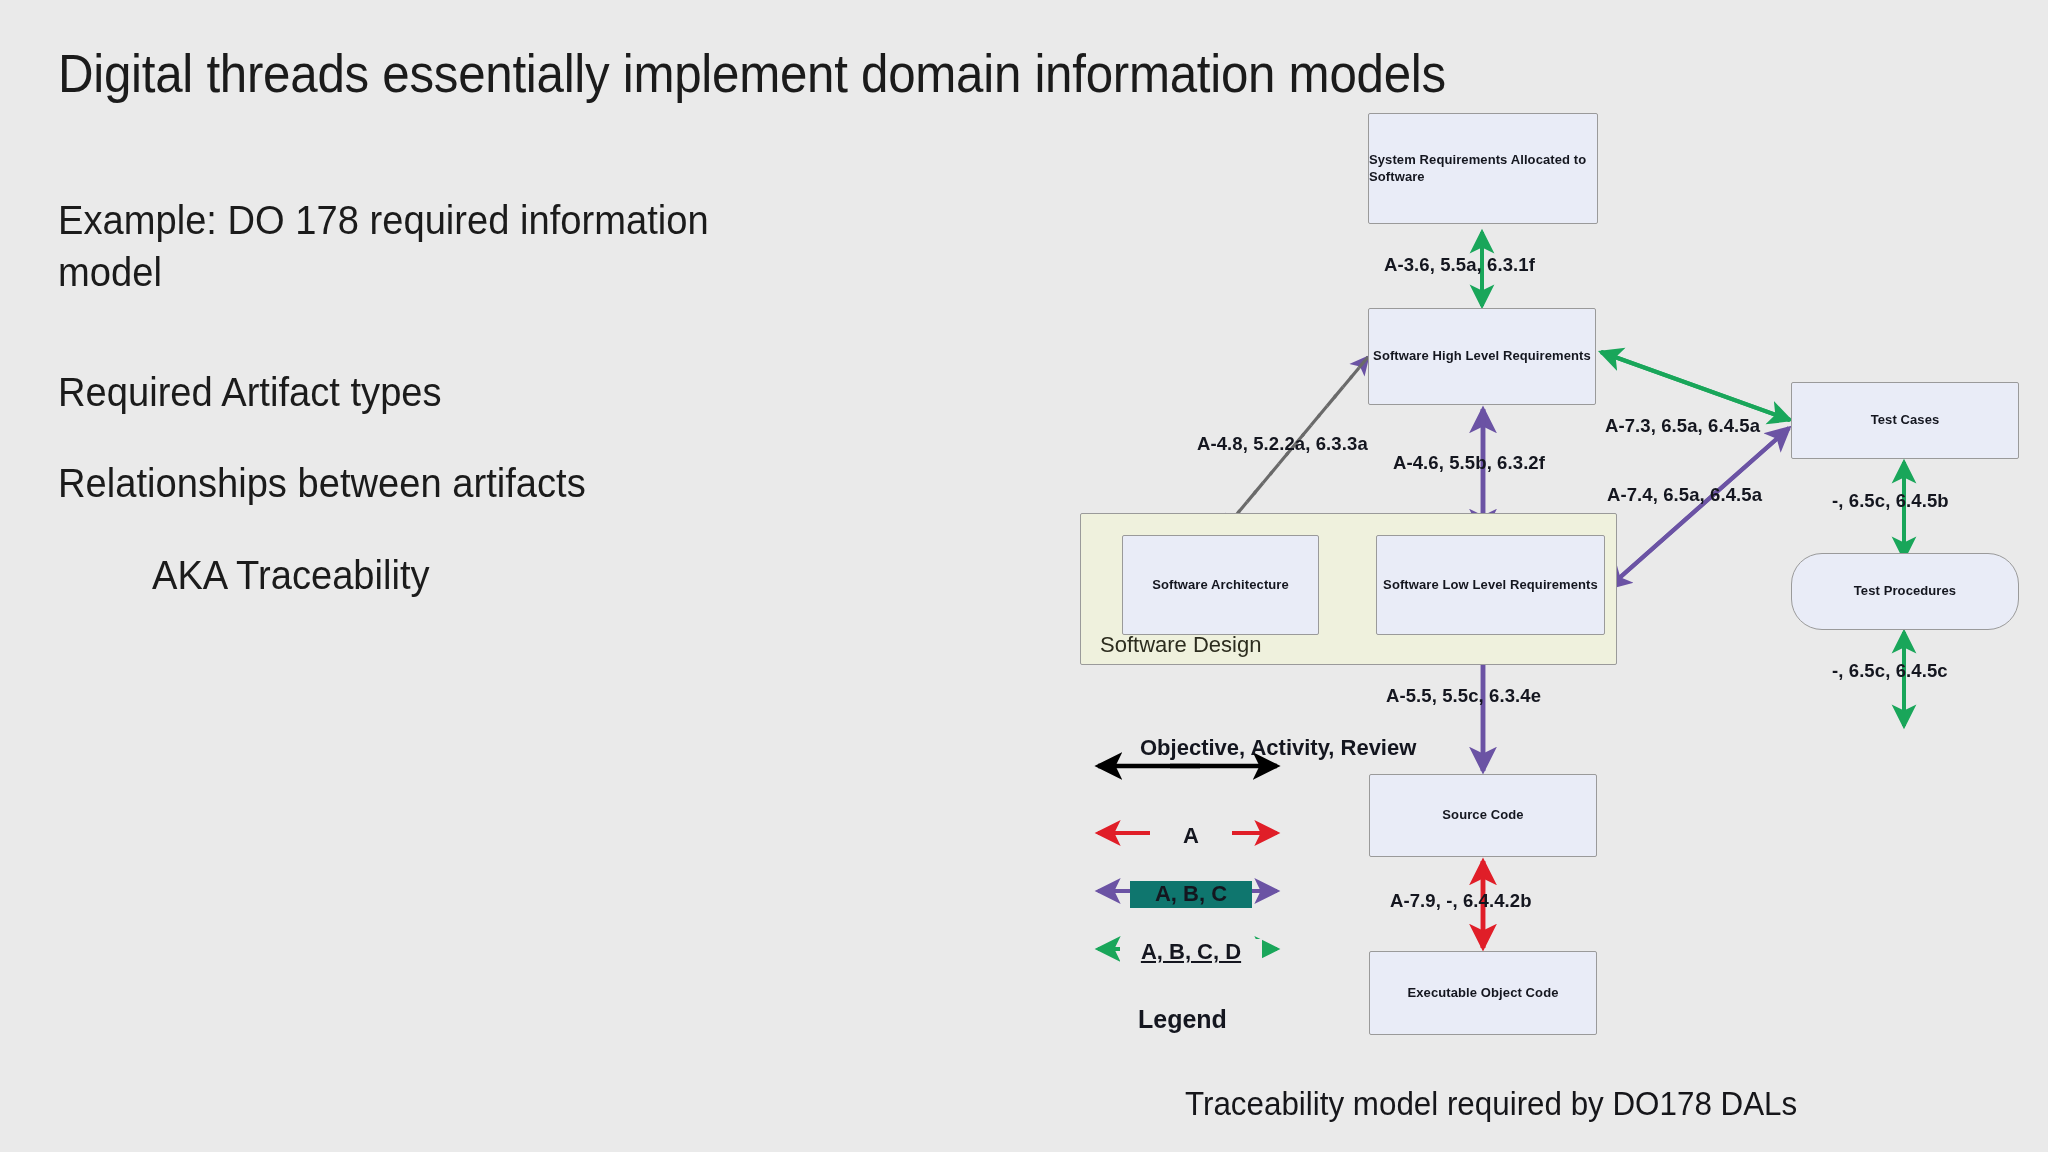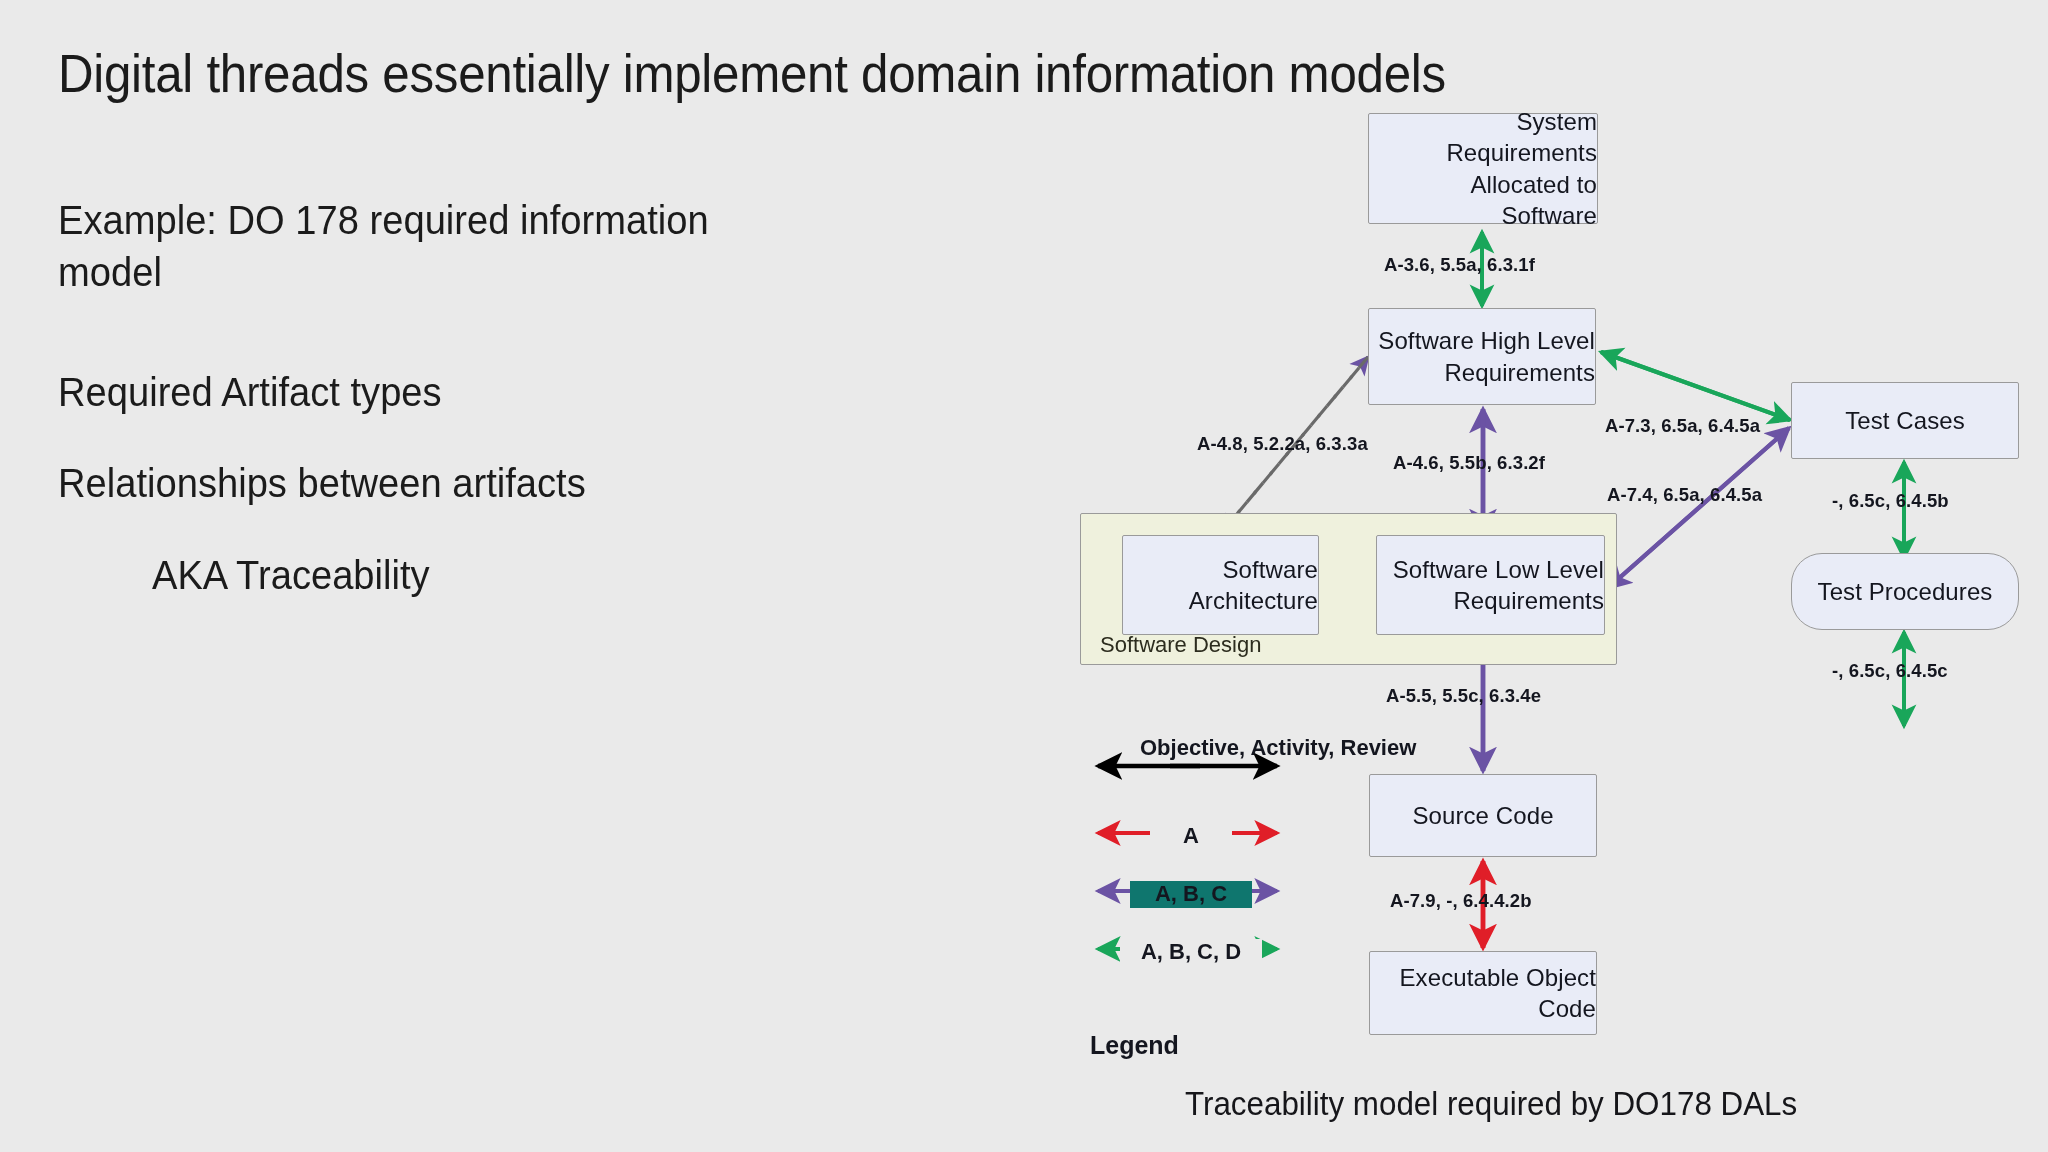--- a/index.html
+++ b/index.html
@@ -30,22 +30,22 @@
   .body-line.indent{left:152px;}
 
   
   #diagram{position:absolute;left:0;top:0;width:2048px;height:1152px;}
   .node{
     position:absolute;
     background:#e9ecf7;
     border:1.5px solid #9a9a9a;
     border-radius:2px;
     display:flex;align-items:center;justify-content:center;
-    text-align:right;
-    font-size:24px;font-weight:normal;color:#14161f;
+    text-align:left;
+    font-size:13px;font-weight:bold;color:#14161f;
     line-height:1.30;
     letter-spacing:0.1px;
     box-sizing:border-box;
   }
   .group-box{
     position:absolute;
     background:#eff1dd;
     border:1.5px solid #9a9a9a;
     border-radius:2px;
     box-sizing:border-box;
@@ -214,19 +214,19 @@
     <div class="edge-label" style="left:1386px;top:685px;">A-5.5, 5.5c, 6.3.4e</div>
 
     <div class="edge-label" style="left:1390px;top:890px;">A-7.9, -, 6.4.4.2b</div>
 
     <div class="legend-label" style="left:1140px;top:735px;width:120px;">Objective, Activity, Review</div>
 
     <div class="legend-label" style="left:1150px;top:823px;width:70px;background:#eaeaea;padding:0 6px;">A</div>
 
     <div class="legend-label" style="left:1130px;top:881px;width:110px;background:#0f766e;padding:0 6px;">A, B, C</div>
 
-    <div class="legend-label" style="left:1120px;top:939px;width:130px;background:#eaeaea;padding:0 6px;">A, B, C, D</div>
-
-    <div class="legend-title" style="left:1090px;top:1005px;margin-top:26px;">Legend</div>
+    <div class="legend-label" style="left:1120px;top:939px;width:130px;background:#eaeaea;padding:0 6px;text-decoration:underline;">A, B, C, D</div>
+
+    <div class="legend-title" style="left:1138px;top:1005px;">Legend</div>
 
     <div class="caption" style="left:1185px;top:1085px;">Traceability model required by DO178 DALs</div>
   </div>
 </div>
 
 </body></html>

